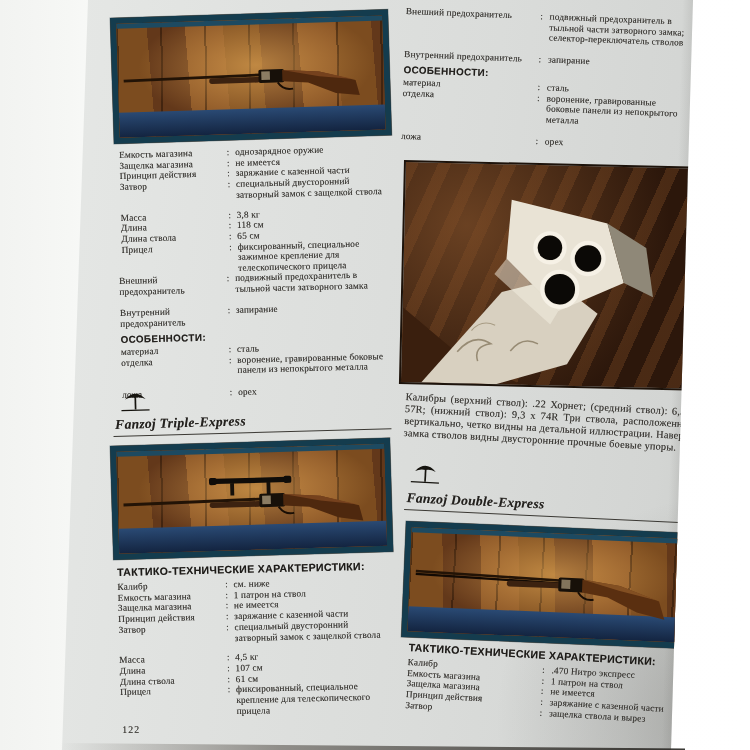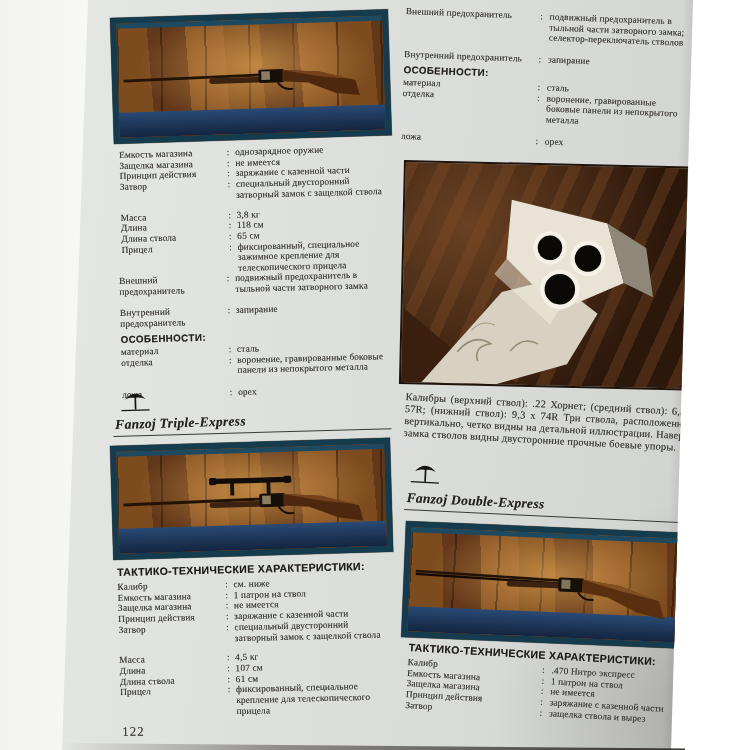--- a/index.html
+++ b/index.html
@@ -46,21 +46,21 @@
   }
   .ttx-heading{
     font-family:"Liberation Sans", sans-serif; font-weight:bold;
     font-size:10.6px; letter-spacing:0.3px; color:#1d1b18; margin-bottom:4px; white-space:nowrap;
   }
   .section-heading{
     font-style:italic; font-weight:bold; font-size:13.5px; letter-spacing:0.3px;
     color:#23211e; border-bottom:1.3px solid #3a3833; padding:0 0 3px 2px;
   }
   .caption{font-size:10.3px; line-height:11.9px; letter-spacing:0.2px; text-align:justify;}
-  .pagenum{font-size:13px; letter-spacing:1px; color:#3a3833;}
+  .pagenum{font-size:10px; letter-spacing:1px; color:#3a3833;}
   
   .photo{
     position:absolute; box-sizing:border-box; overflow:hidden;
     border:6px solid #143c4e; background:#64391a; transform-origin:top left;
     box-shadow:0 0 0 0.5px rgba(20,40,50,0.4);
   }
   .wood{
     position:absolute; inset:0;
     background:
       radial-gradient(ellipse at 52% 40%, rgba(248,186,96,0.55), rgba(110,60,20,0) 60%),

